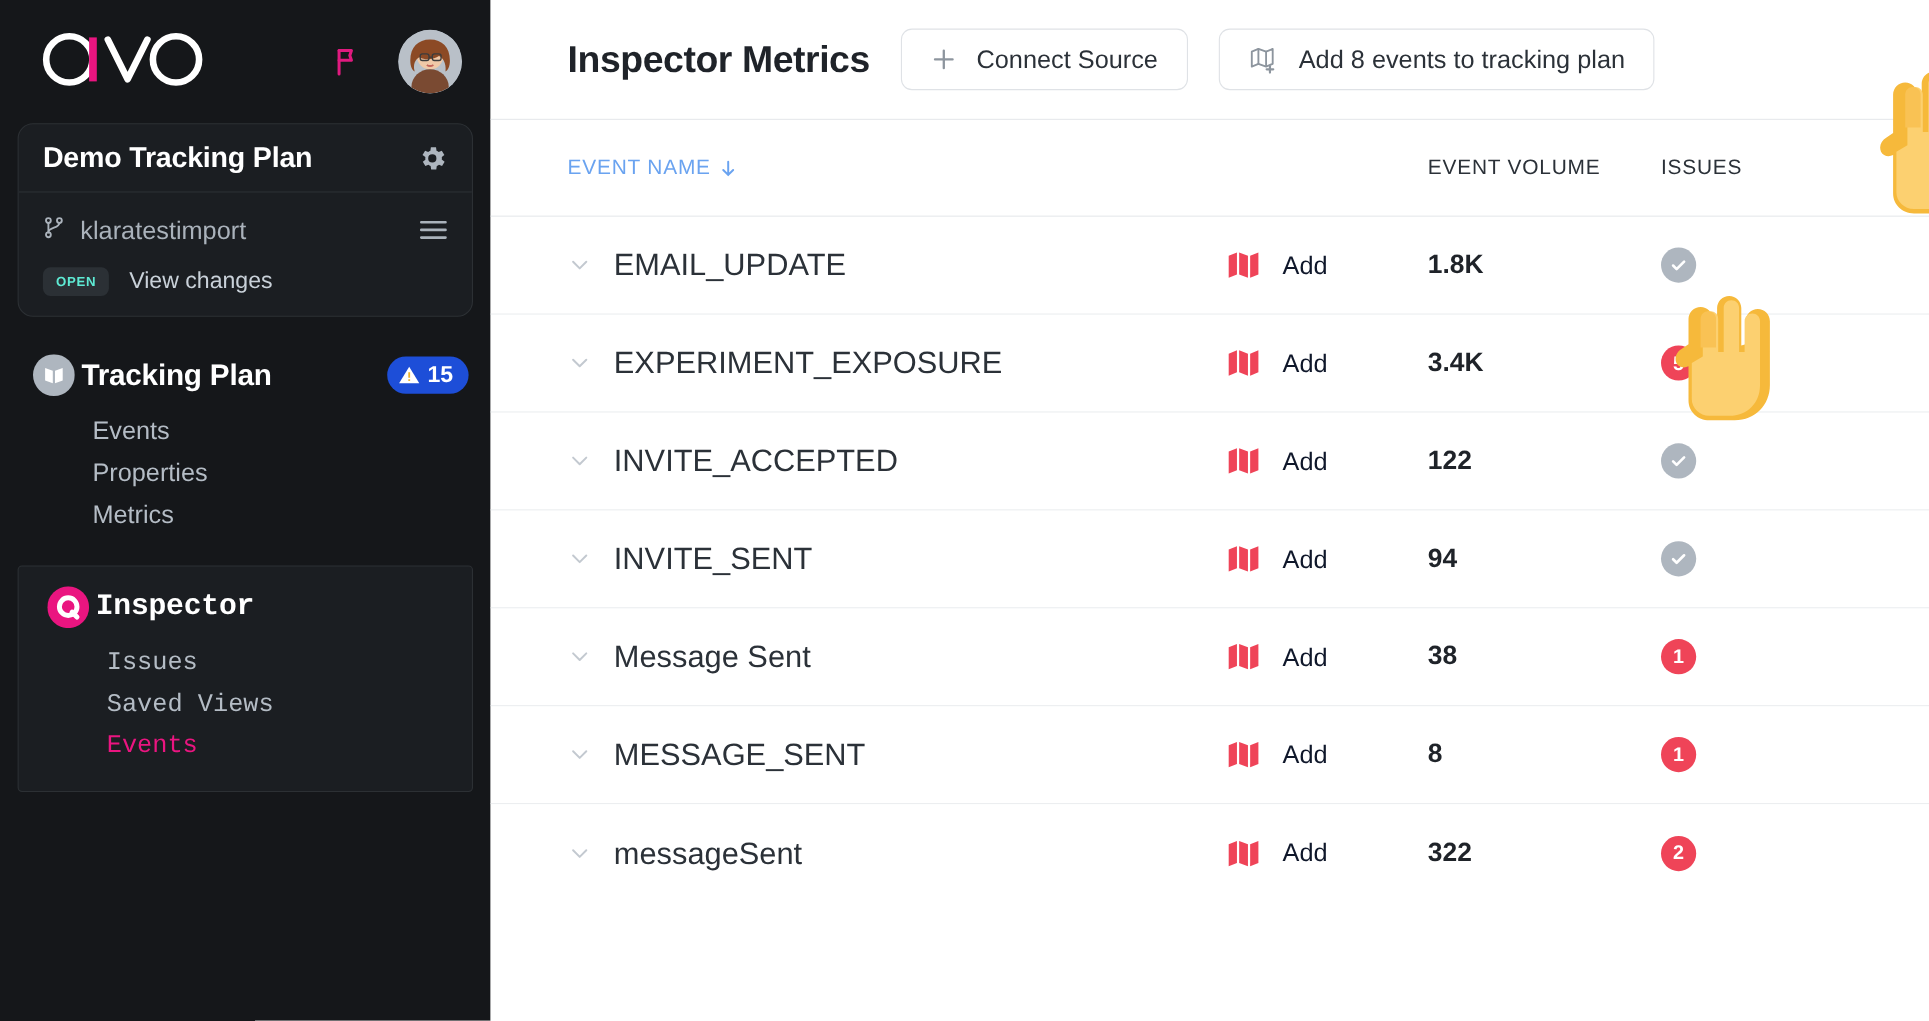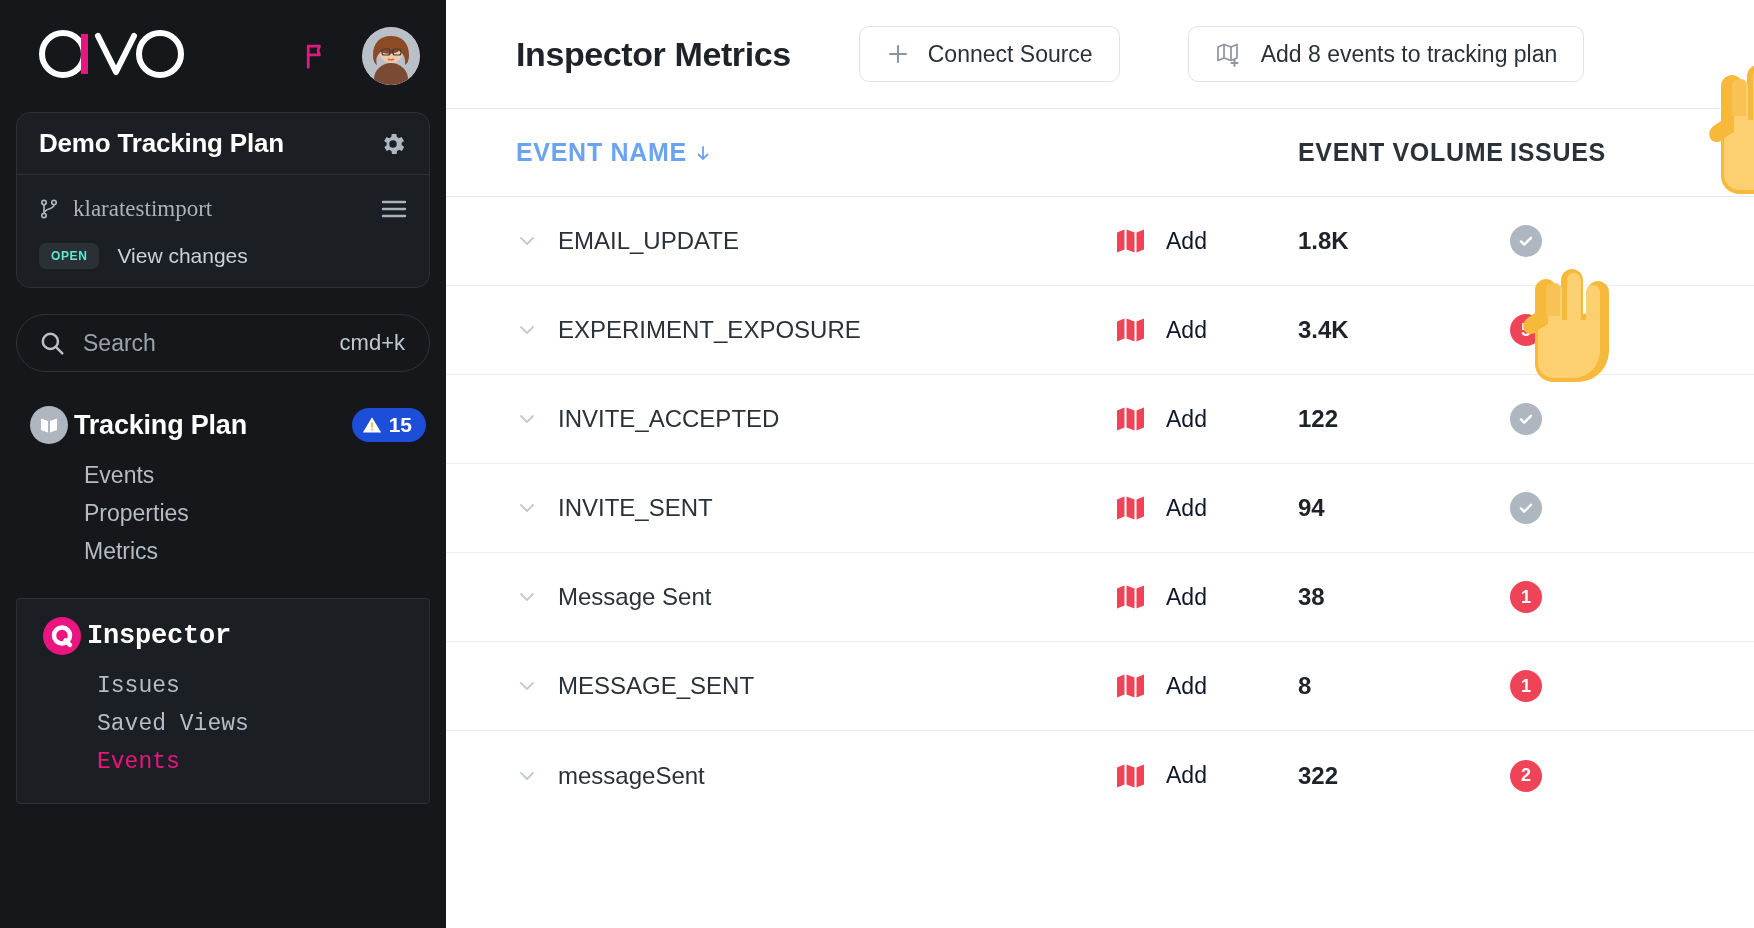--- a/index.html
+++ b/index.html
@@ -50,21 +50,21 @@
   }
   .plan-title {
     color: #ffffff; font-size: 26px; font-weight: 700; letter-spacing: -0.2px;
   }
   .gear-icon { width: 28px; height: 28px; display: block; }
   .plan-body { padding: 14px 22px 18px 22px; }
   .branch-row {
     display: flex; align-items: center; justify-content: space-between;
     height: 40px;
   }
-  .branch-left { display: flex; align-items: center; gap: 14px; font-family: Liberation Serif, serif; }
+  .branch-left { display: flex; gap: 14px; }
   .branch-icon { width: 20px; height: 22px; display: block; }
   .branch-name { color: #aab2bb; font-size: 23px; }
   .hamburger { width: 26px; height: 20px; display: block; }
   .changes-row { display: flex; align-items: center; gap: 18px; margin-top: 14px; }
   .open-pill {
     background: #2b3035; color: #5eead4;
     font-size: 12px; font-weight: 700; letter-spacing: 0.6px;
     padding: 6px 12px; border-radius: 7px;
   }
   .view-changes { color: #c9d1d9; font-size: 21px; }
@@ -121,51 +121,50 @@
   }
   .page-title { font-size: 34px; font-weight: 700; color: #1f2329; letter-spacing: -0.4px; }
   .hbtn {
     height: 56px;
     border: 1px solid #dfe2e6;
     border-radius: 10px;
     background: #fff;
     display: inline-flex; align-items: center; gap: 18px;
     padding: 0 26px;
     cursor: pointer;
-    margin-left: 40px;
   }
   .hbtn-label { font-size: 23px; color: #2b3138; font-weight: 400; }
   .plus-icon { width: 24px; height: 24px; display: block; }
   .mapadd-icon { width: 28px; height: 28px; display: block; }
 
   
   .table { width: 100%; }
   .thead {
     height: 88px;
     display: flex; align-items: center;
     border-bottom: 1px solid #e6e8eb;
     padding: 0 0 0 70px;
   }
-  .th { font-size: 25px; font-weight: 700; letter-spacing: 0.7px; color: #2b3138; }
+  .th { font-size: 19px; font-weight: 400; letter-spacing: 0.7px; color: #2b3138; }
   .th.sortable { color: #6aa3f0; display: inline-flex; align-items: center; gap: 8px; cursor: pointer; }
   .col-name  { flex: 0 0 600px; }
   .col-map   { flex: 0 0 50px; }
   .col-add   { flex: 0 0 132px; }
   .col-vol   { flex: 0 0 212px; }
   .col-iss   { flex: 0 0 120px; }
 
   .trow {
     height: 89px;
     display: flex; align-items: center;
     border-bottom: 1px solid #eceef0;
     padding: 0 0 0 70px;
   }
   .trow:last-child { border-bottom: none; }
   .chev { width: 22px; height: 22px; flex: 0 0 22px; margin-right: 20px; display: block; cursor: pointer; }
-  .ev-name { font-size: 24px; color: #2b3138; }
+  .ev-name { font-size: 28px; color: #2b3138; }
   .map-red { width: 30px; height: 26px; display: block; }
   .add-link { font-size: 23px; color: #0f172a; cursor: pointer; }
   .vol { font-size: 24px; font-weight: 700; color: #1f2329; }
   .badge-ok {
     width: 32px; height: 32px; border-radius: 50%;
     background: #aeb6bf; display: inline-flex; align-items: center; justify-content: center;
   }
   .badge-ok svg { width: 18px; height: 18px; display: block; }
   .badge-num {
     width: 32px; height: 32px; border-radius: 50%;
@@ -254,30 +253,20 @@
             </svg>
           </span>
         </div>
         <div class="changes-row">
           <span class="open-pill">OPEN</span>
           <span class="view-changes">View changes</span>
         </div>
       </div>
     </div>
 
-    <div class="search-box">
-      <span class="search-icon">
-        <svg viewBox="0 0 24 24" width="26" height="26" fill="none" stroke="#b9c0c8" stroke-width="2.3" stroke-linecap="round">
-          <circle cx="10.5" cy="10.5" r="7"></circle>
-            <path d="M16 16l5.5 5.5"></path>
-        </svg>
-      </span>
-      <span class="search-ph">Search</span>
-      <span class="search-kbd">cmd+k</span>
-    </div>
 
     <div class="nav-section">
       <div class="nav-head">
         <span class="nav-head-icon">
           <svg viewBox="0 0 38 38" width="38" height="38">
             <circle cx="19" cy="19" r="19" fill="#aeb6bf"></circle>
             <path d="M11 12.5l7 2.5v11.5l-7-2.5z" fill="#ffffff"></path>
             <path d="M27 12.5l-7 2.5v11.5l7-2.5z" fill="#ffffff"></path>
           </svg>
         </span>

